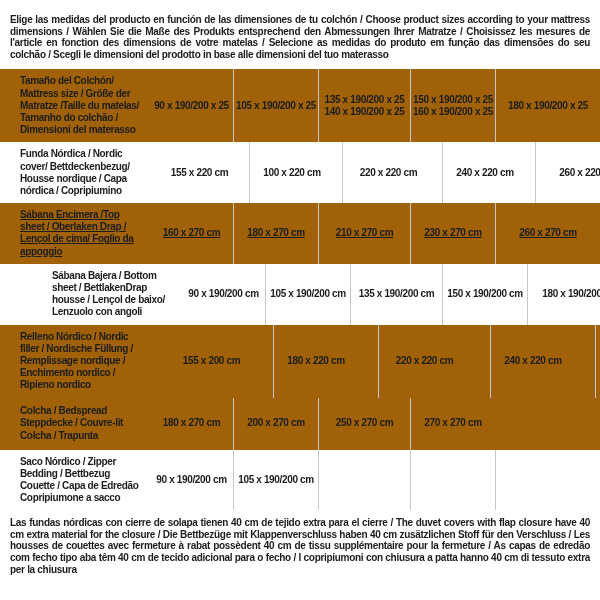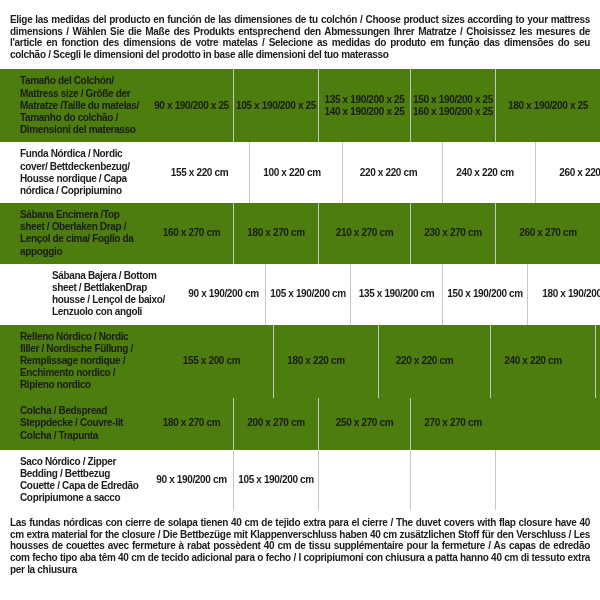--- a/index.html
+++ b/index.html
@@ -22,24 +22,24 @@
   }
   .intro { margin: 14px 10px 9px 10px; }
   .footnote { margin: 7px 10px 0 10px; }
 
   .sizetable { width: 600px; }
   .trow {
     display: grid;
     grid-template-columns: 150px 83px 85px 92px 85px 105px;
     align-items: stretch;
   }
-  .trow.shade { background: #4d7c0f; }
+  .trow.shade { background: #a16207; }
   .trow:nth-child(1) { min-height: 64px; }
   .trow:nth-child(2) { min-height: 60px; gap: 8px; }
-  .trow:nth-child(3) { min-height: 60px; }
+  .trow:nth-child(3) { min-height: 60px; text-decoration: underline; }
   .trow:nth-child(4) { min-height: 59px; padding-left: 32px; }
   .trow:nth-child(5) { min-height: 62px; gap: 20px; }
   .trow:nth-child(6) { min-height: 52px; }
   .trow:nth-child(7) { min-height: 55px; border-radius: 27px; }
   .trow:nth-child(8) { min-height: 47px; }
   .cell {
     display: flex;
     align-items: center;
     justify-content: center;
     font-size: 10px;

